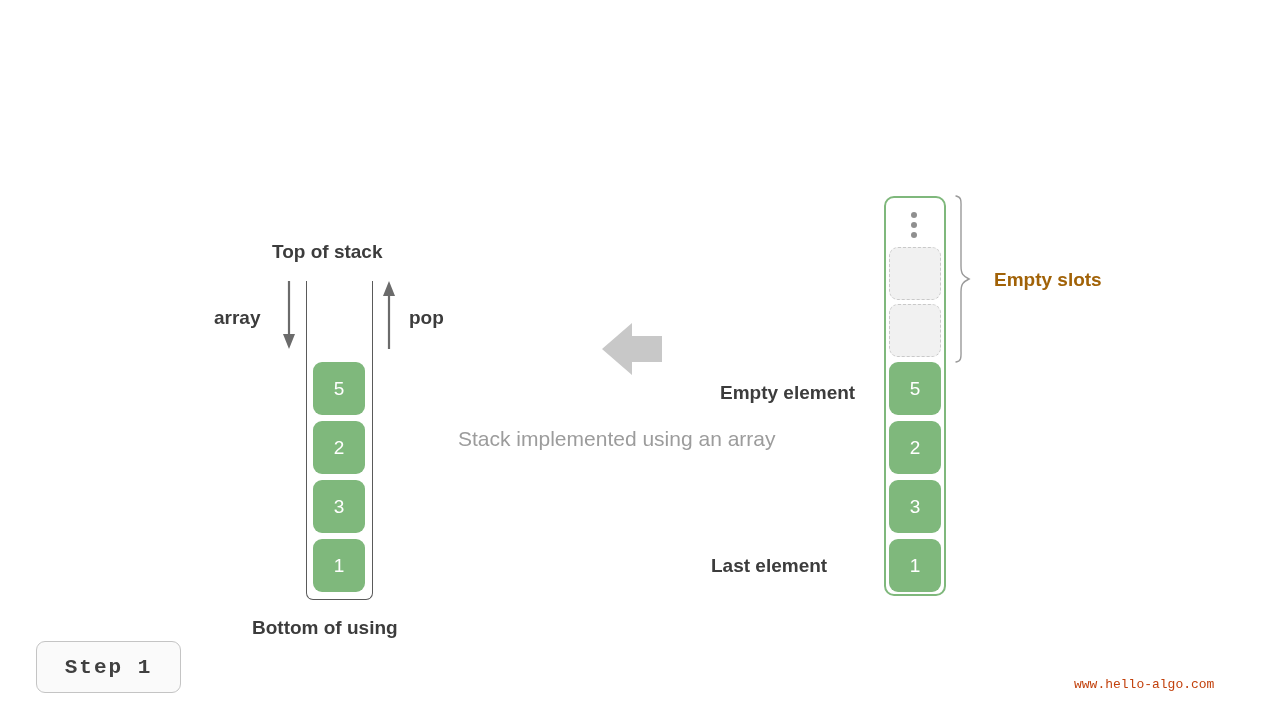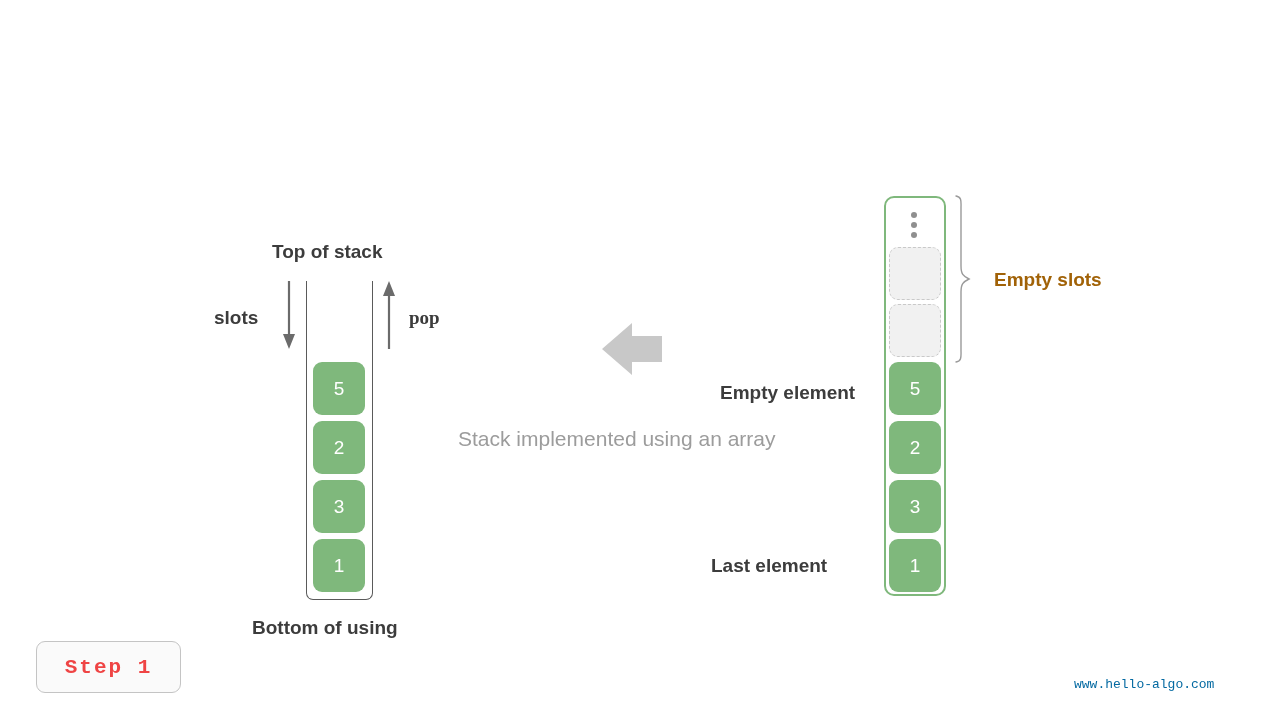--- a/index.html
+++ b/index.html
@@ -131,52 +131,52 @@
     display: flex;
     align-items: center;
     justify-content: center;
     box-sizing: border-box;
   }
   .step-badge span {
     font-family: "Liberation Mono", "DejaVu Sans Mono", monospace;
     font-weight: bold;
     font-size: 21px;
     letter-spacing: 2px;
-    color: #ef4444;
+    color: #404040;
   }
 
   
   .watermark {
     position: absolute;
     left: 1074px;
     top: 677px;
     font-family: "Liberation Mono", "DejaVu Sans Mono", monospace;
     font-size: 13px;
-    color: #0369a1;
+    color: #c2410c;
     white-space: nowrap;
   }
 
   svg { overflow: visible; }
 </style>
 </head>
 <body>
 
 <div class="canvas">
 
   <div id="left-stack-group">
 
     <div class="label-bold" style="left:272px; top:241px;">Top of stack</div>
 
-    <div class="label-bold" style="left:214px; top:307px;">slots</div>
+    <div class="label-bold" style="left:214px; top:307px;">array</div>
     <svg style="position:absolute; left:278px; top:276px;" width="24" height="80">
       <line x1="11" y1="5" x2="11" y2="62" stroke="#6b6b6b" stroke-width="2.2"></line>
       <polygon points="11,73 5,58 17,58" fill="#6b6b6b"></polygon>
     </svg>
 
-    <div class="label-bold" style="left:409px; top:307px;font-family:Liberation Serif, serif;">pop</div>
+    <div class="label-bold" style="left:409px; top:307px;">pop</div>
     <svg style="position:absolute; left:378px; top:276px;" width="24" height="80">
       <line x1="11" y1="73" x2="11" y2="16" stroke="#6b6b6b" stroke-width="2.2"></line>
       <polygon points="11,5 5,20 17,20" fill="#6b6b6b"></polygon>
     </svg>
 
     <div class="stack-walls"></div>
 
     <div class="cell" style="left:313px; top:362px;">5</div>
     <div class="cell" style="left:313px; top:421px;">2</div>
     <div class="cell" style="left:313px; top:480px;">3</div>

